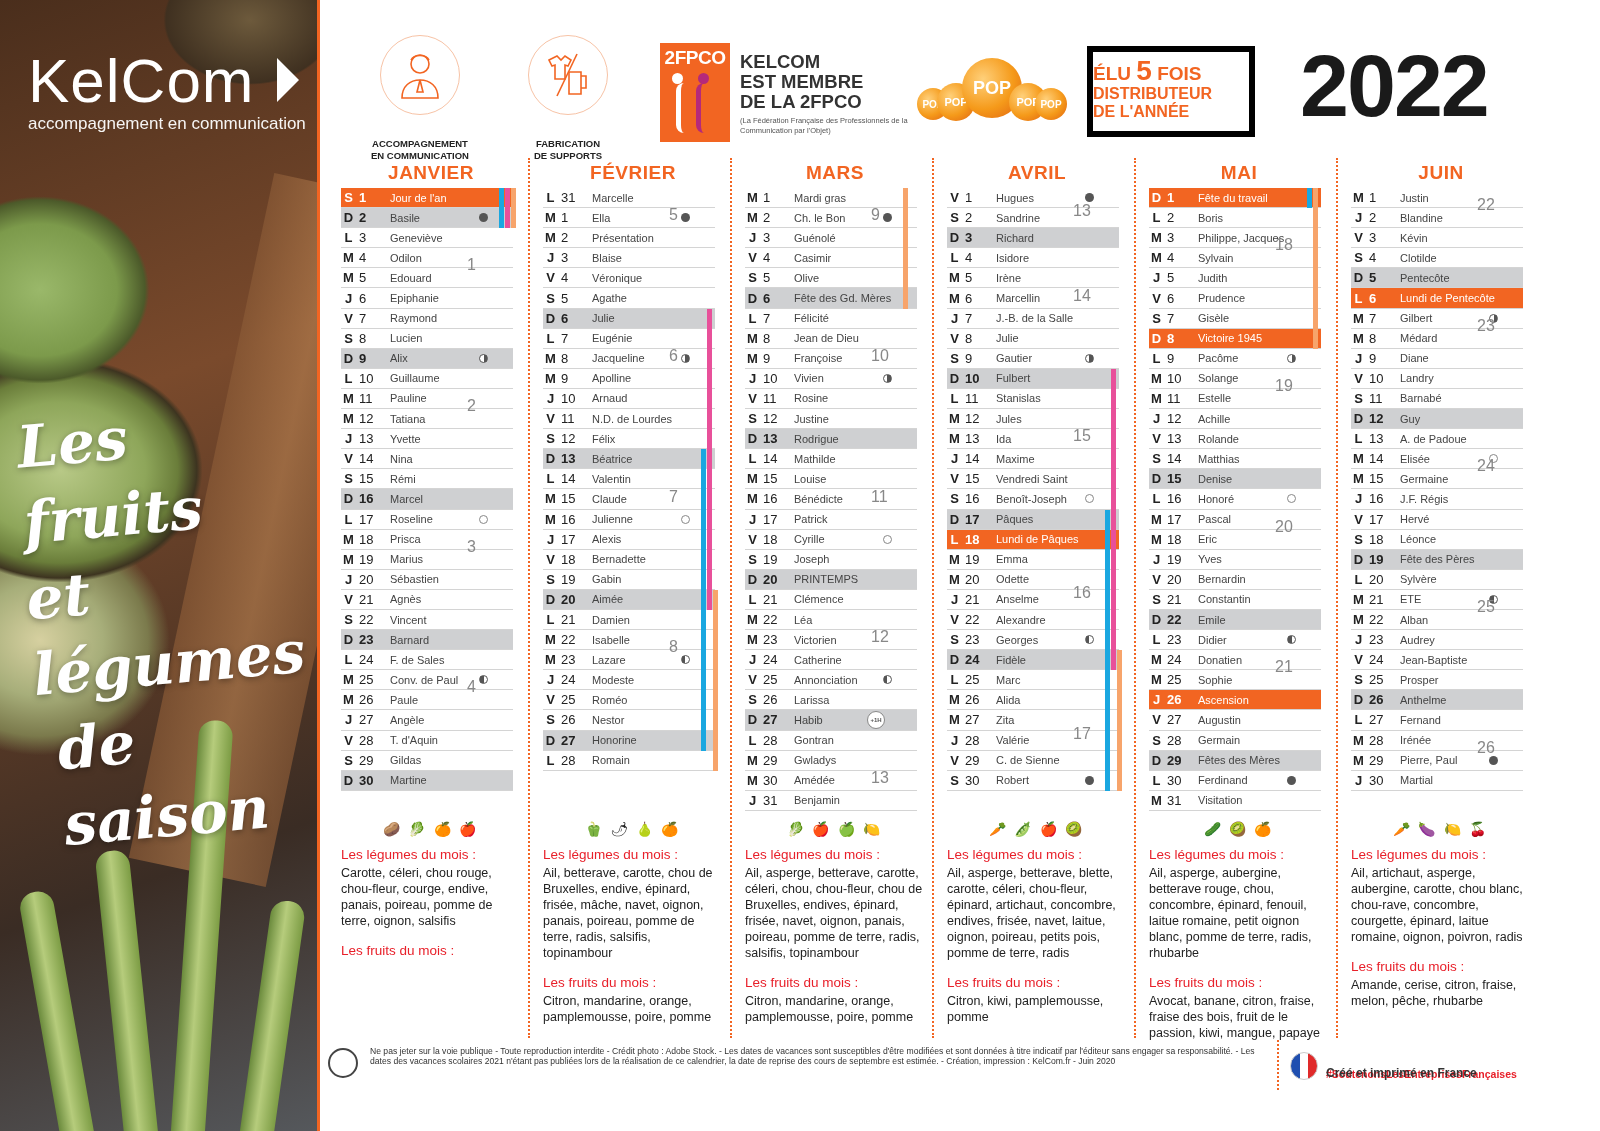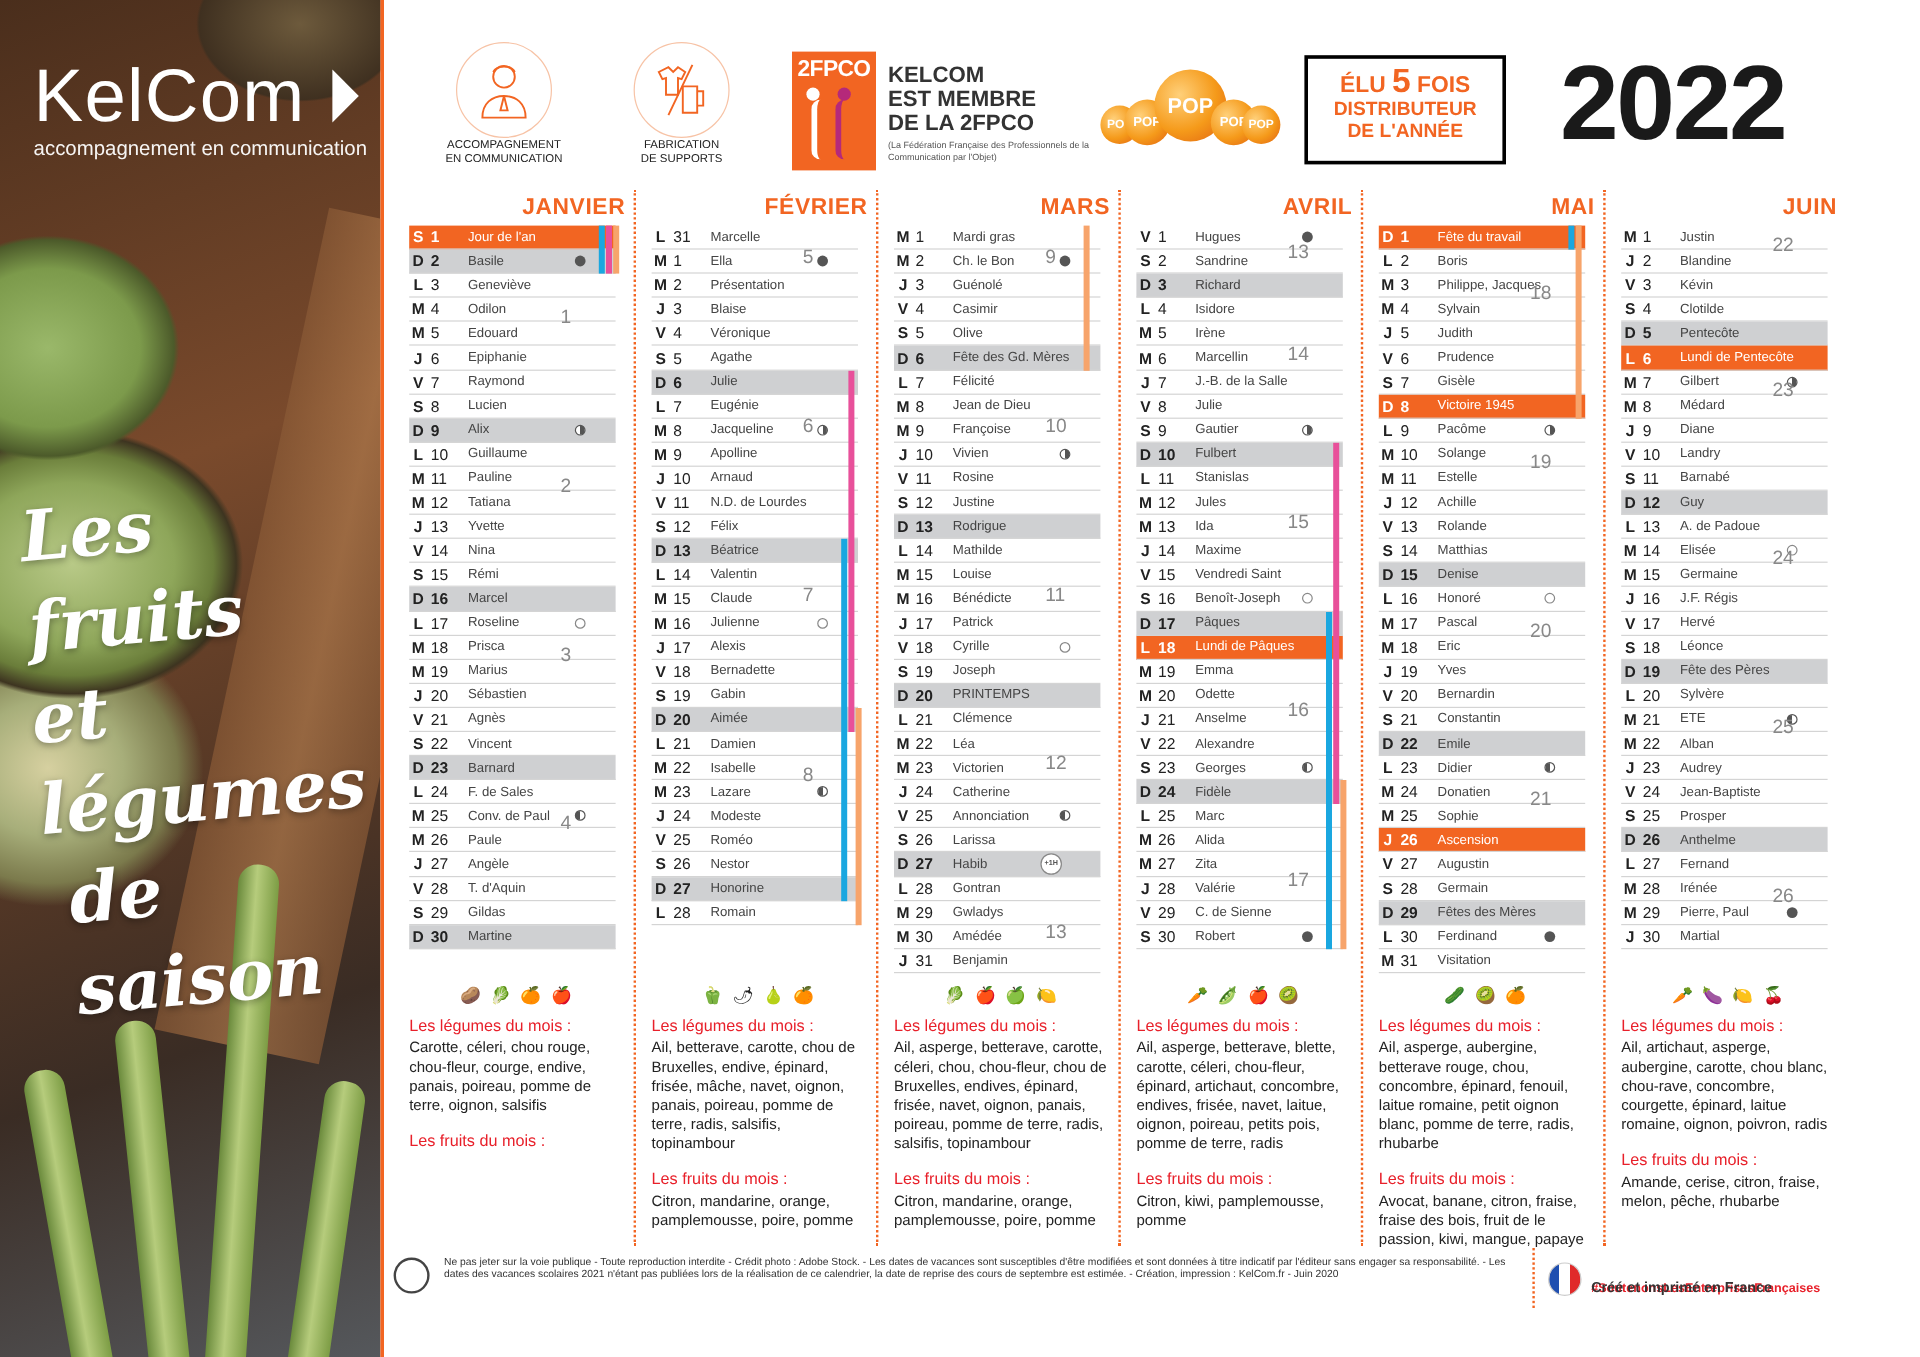--- a/index.html
+++ b/index.html
@@ -17,40 +17,40 @@
 .logo{position:absolute;left:28px;top:50px;color:#fff}
 .logo .name{font-size:62px;font-weight:400;letter-spacing:1px;line-height:62px}
 .logo .tri{position:absolute;left:249px;top:8px;width:0;height:0;border-top:22px solid transparent;border-bottom:22px solid transparent;border-left:22px solid #fff}
 .logo .tag{font-size:17px;margin-top:2px;opacity:.95}
 .script{position:absolute;left:14px;top:410px;color:#fff;font-family:"DejaVu Serif",serif;font-style:italic;font-weight:bold;font-size:58px;line-height:76px;text-shadow:0 2px 6px rgba(0,0,0,.35);transform:rotate(-5deg);transform-origin:left top}
 .orange-rule{position:absolute;left:317px;top:0;width:3px;height:1131px;background:#f26522}
 
 .header{position:absolute;left:320px;top:0;width:1280px;height:160px}
 .svc{position:absolute;top:35px;width:130px;text-align:center}
 .svc .circ{width:80px;height:80px;border-radius:50%;border:1.5px solid #f7c3a6;margin:0 auto;display:flex;align-items:center;justify-content:center;color:#f26522;font-size:34px}
-.svc .lbl{font-size:9.5px;font-weight:normal;color:#222;margin-top:0;line-height:12px}
+.svc .lbl{font-size:9.5px;font-weight:bold;color:#222;margin-top:23px;line-height:12px}
 .fpco{position:absolute;left:340px;top:43px;width:70px;height:99px;background:#f26522;color:#fff}
 .fpco .t{font-size:19px;font-weight:bold;text-align:center;padding-top:4px;letter-spacing:-.5px}
 .fpco .fig1{position:absolute;left:16px;top:40px;width:18px;height:50px;border-left:5px solid #fff;border-radius:8px}
 .fpco .fig2{position:absolute;left:36px;top:40px;width:18px;height:50px;border-left:5px solid #b5297a;border-radius:8px}
 .fpco .h1{position:absolute;left:12px;top:30px;width:11px;height:11px;border-radius:50%;background:#fff}
 .fpco .h2{position:absolute;left:38px;top:30px;width:11px;height:11px;border-radius:50%;background:#b5297a}
 .member{position:absolute;left:420px;top:52px;width:170px}
 .member .big{font-size:18.5px;font-weight:bold;line-height:20px;color:#333}
 .member .small{font-size:7.5px;color:#555;margin-top:4px;line-height:10px}
 .pop{position:absolute;left:597px;top:58px;width:155px;height:70px}
 .pop .ball{position:absolute;border-radius:50%;background:radial-gradient(circle at 35% 35%,#ffd07a,#f59a1a 55%,#e06010);color:#fff;font-weight:bold;display:flex;align-items:center;justify-content:center}
-.award{position:absolute;left:767px;top:46px;width:168px;height:91px;border:3px solid #000000;text-align:center;color:#f26522;font-weight:bold;padding-top:8px}
+.award{position:absolute;left:767px;top:46px;width:168px;height:91px;border:6px solid #000000;text-align:left;color:#f26522;font-weight:bold;padding-top:8px}
 .award .l1{font-size:19px;line-height:22px}
 .award .l1 .five{font-size:28px}
 .award .l2{font-size:16px;line-height:18px}
 .year{position:absolute;left:980px;top:38px;font-size:88px;font-weight:bold;color:#1a1a1a;letter-spacing:-2px;line-height:96px}
 
 .month{position:absolute;top:158px;width:180px}
-.month .title{text-align:right;color:#f26522;font-weight:bold;font-size:19px;height:30px;line-height:30px;letter-spacing:.5px}
+.month .title{text-align:center;color:#f26522;font-weight:bold;font-size:19px;height:30px;line-height:30px;letter-spacing:.5px}
 .rows{position:relative}
 .row{position:relative;height:20.1px;border-bottom:1px solid #d4d4d4;display:flex;align-items:center;font-size:12px}
 .row .dl{width:15px;font-weight:bold;font-size:13px;text-align:center}
 .row .dn{width:24px;font-size:13px;padding-left:3px}
 .row .nm{font-size:11px;color:#444;white-space:nowrap;padding-left:10px}
 .row.sun{background:#cfd0d2}
 .row.sun .dn{font-weight:bold}
 .row.hol{background:#f26522;color:#fff}
 .row.hol .nm{color:#fff}
 .row.hol .dn{font-weight:bold}

